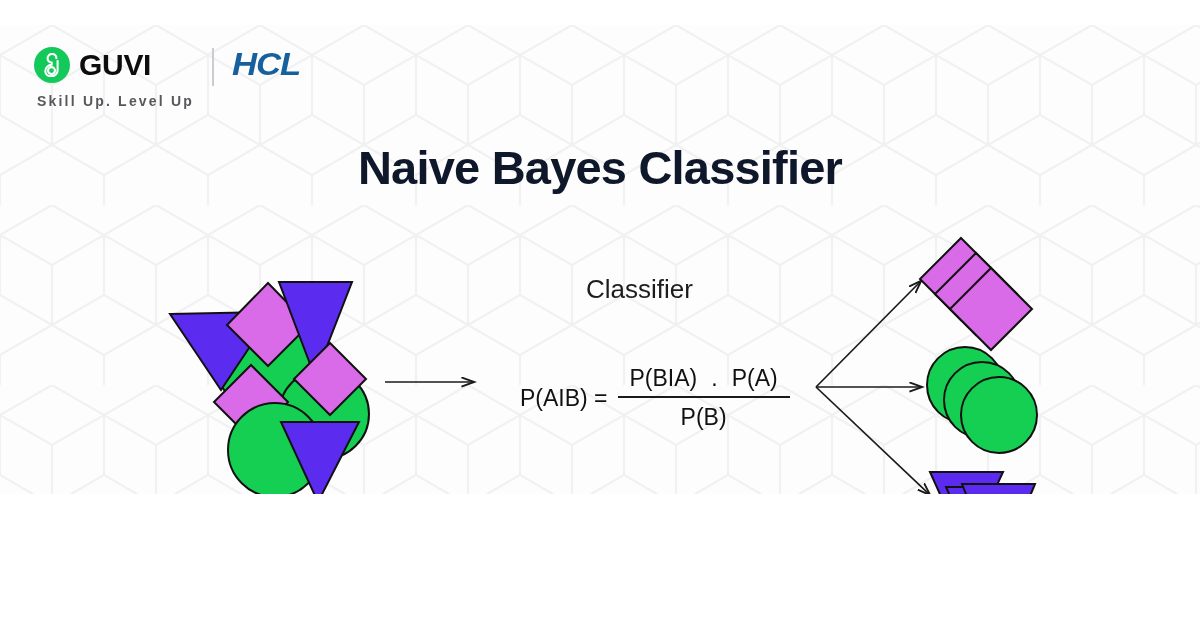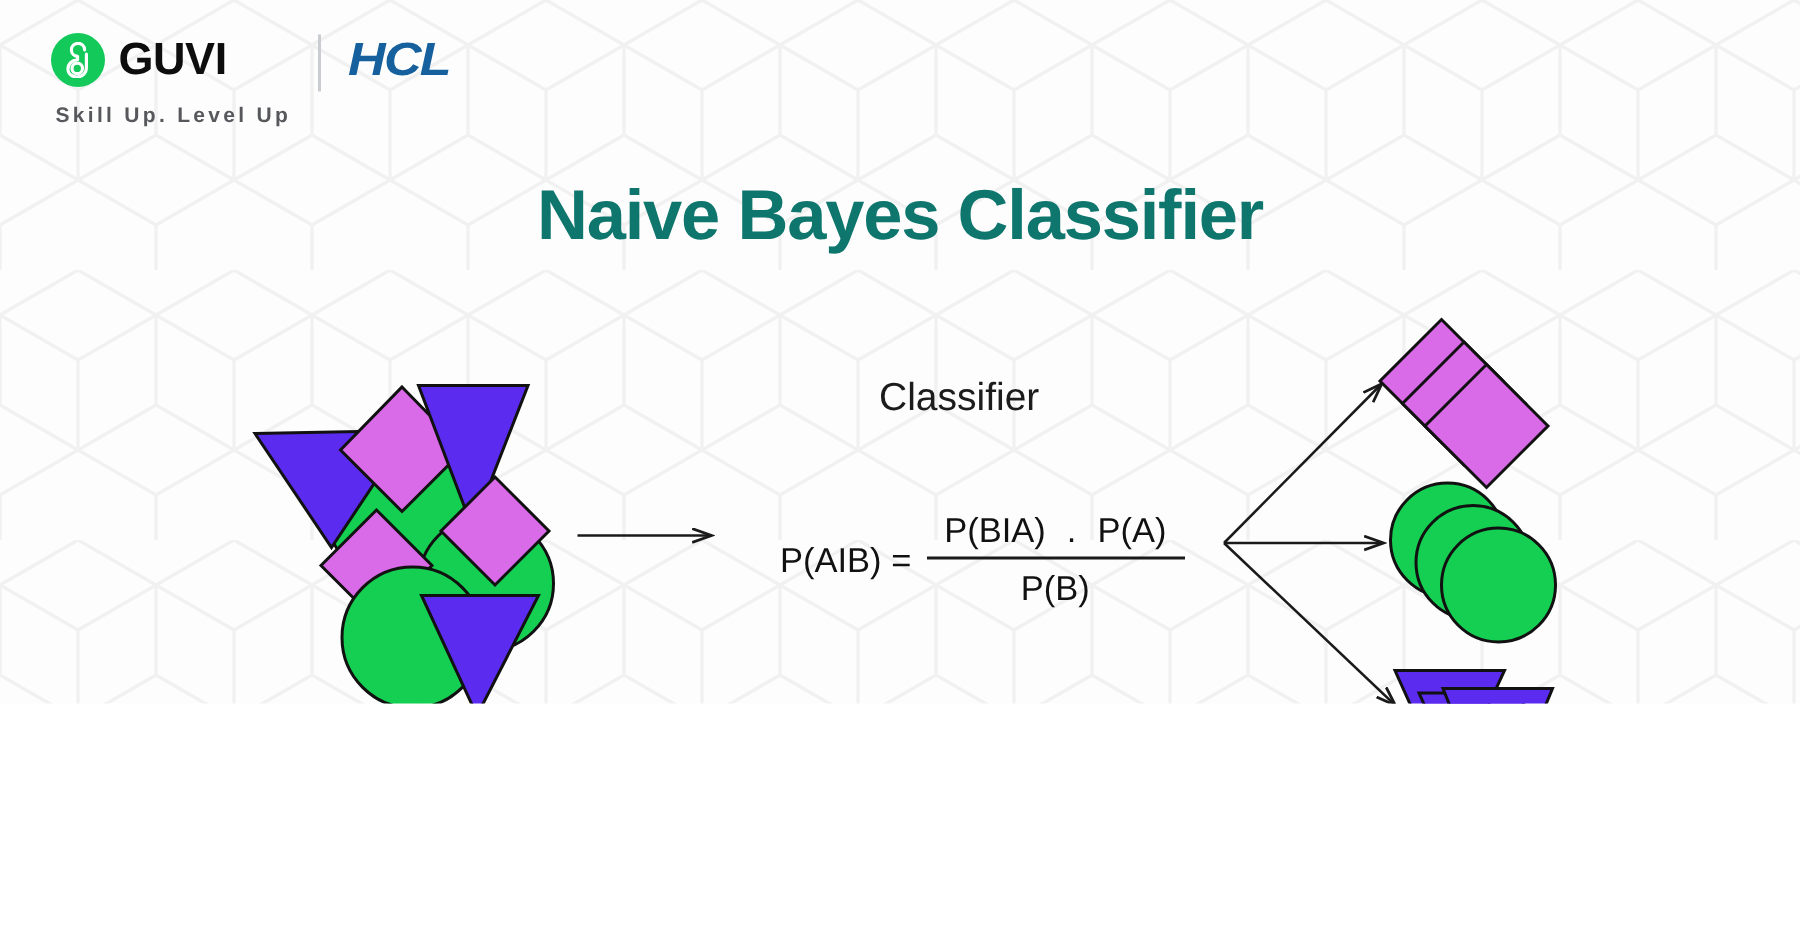--- a/index.html
+++ b/index.html
@@ -7,20 +7,21 @@
     width:1200px;height:630px;
     background:#ffffff;
     font-family:"Liberation Sans", sans-serif;
     overflow:hidden;
   }
   #stage{
     position:relative;
     width:1200px;height:469px;
     background-color:#fdfdfd;
     overflow:hidden;
+    margin-top:25px;
   }
   
   #bg-pattern{
     position:absolute;inset:0;
     width:1200px;height:630px;
     pointer-events:none;
   }
 
   
   #logo-bar{
@@ -54,21 +55,21 @@
     color:#16609e;letter-spacing:-1px;line-height:1;
     margin-top:2px;
     font-family:"Liberation Sans", sans-serif;
     transform:scaleX(1.12);transform-origin:left center;
   }
 
   
   #page-title{
     position:absolute;top:115px;left:0;width:1200px;
     text-align:center;
-    font-size:47px;font-weight:bold;color:#0f766e;
+    font-size:47px;font-weight:bold;color:#0f172a;
     letter-spacing:-0.8px;
     font-family:"Liberation Sans", sans-serif;
   }
 
   
   #classifier-label{
     position:absolute;left:586px;top:249px;
     font-size:26px;color:#1c1c1c;
     font-family:"Liberation Sans", sans-serif;
   }

